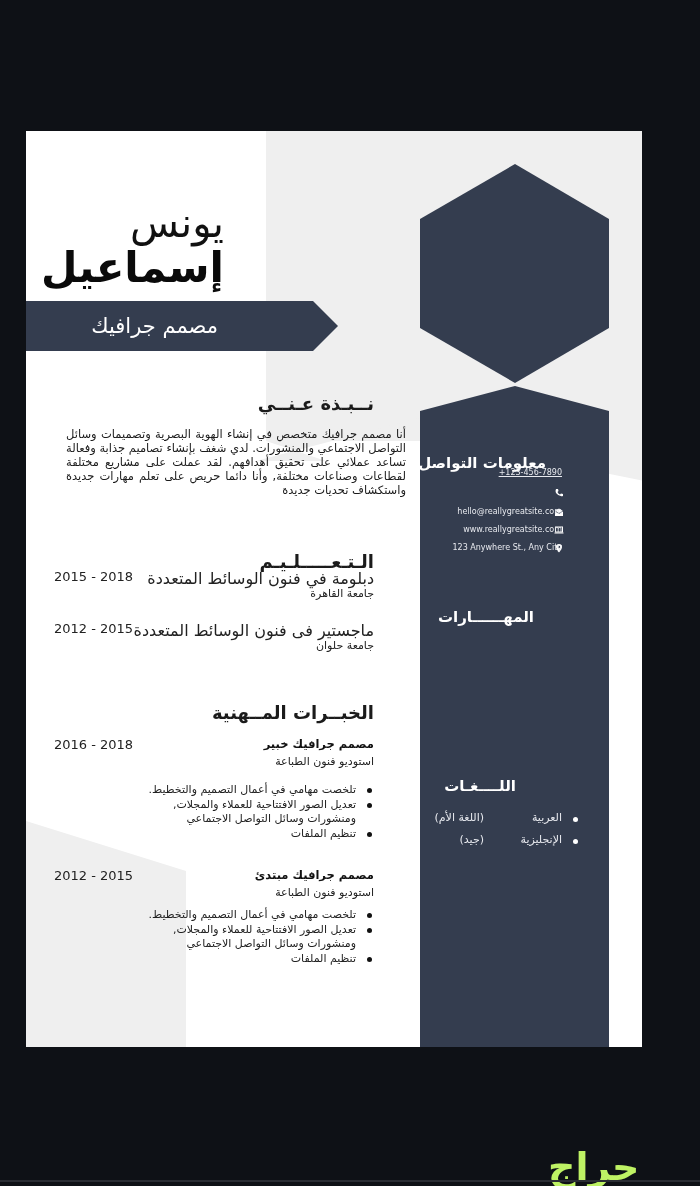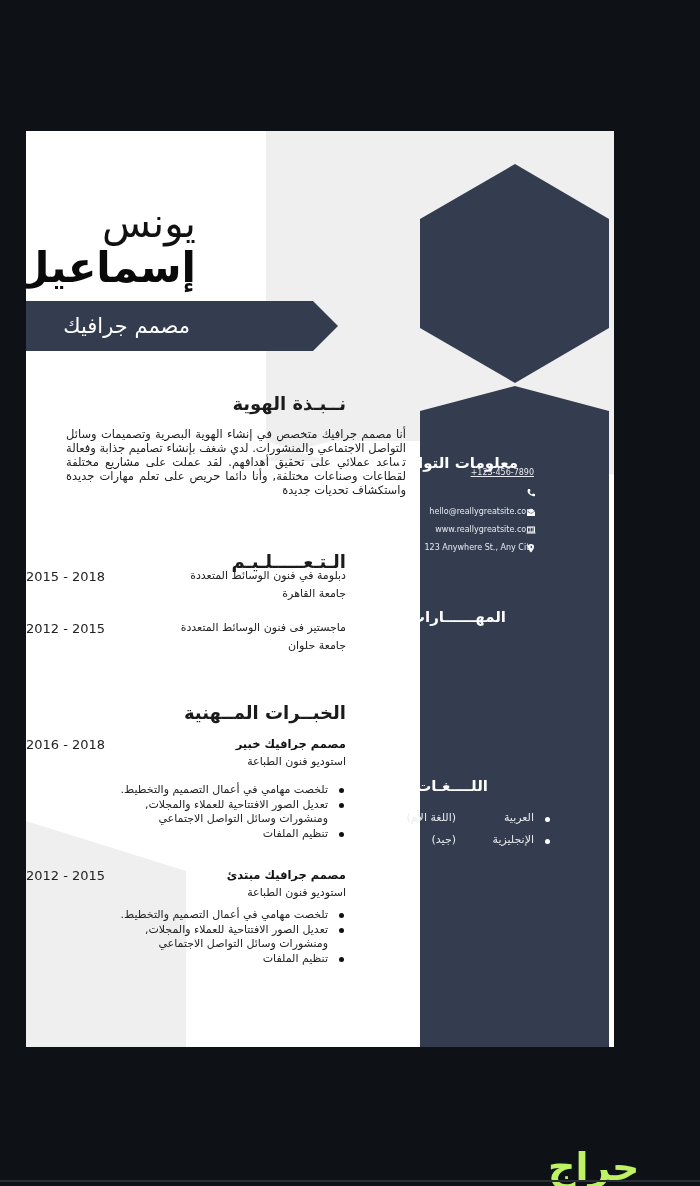--- a/index.html
+++ b/index.html
@@ -3,36 +3,36 @@
   <meta charset="utf-8">
   <style>
     html, body { margin: 0; padding: 0; }
     body {
       width: 700px; height: 1186px; background: #0e1116;
       position: relative; overflow: hidden;
       font-family: "DejaVu Sans", sans-serif;
     }
     .page {
       position: absolute; left: 26px; top: 131px; width: 588px; height: 916px;
-      background: #ffffff; overflow: hidden;
+      background: #ffffff; overflow: hidden; padding-left: 28px;
     }
     .bg-shape { position: absolute; left: 0; top: 0; width: 648px; height: 916px; }
     .rtl { direction: rtl; text-align: right; }
     .abs { position: absolute; }
 
     
     .first-name { right: 418px; top: 70px; font-size: 40px; color: #111; line-height: 44px; font-weight: normal; white-space: nowrap; }
     .last-name { right: 418px; top: 113px; font-size: 42px; color: #0a0a0a; line-height: 48px; font-weight: bold; white-space: nowrap; }
     .banner-text { right: 424px; top: 180px; font-size: 21px; color: #ffffff; line-height: 30px; white-space: nowrap; }
 
     
     .section-title { font-size: 18px; font-weight: bold; color: #1b1b1b; white-space: nowrap; }
     .about-text { left: 40px; width: 340px; top: 296px; font-size: 11.5px; line-height: 14px; color: #1b1b1b; text-align: justify; text-align-last: right; }
     .edu-row { left: 60px; width: 320px; height: 34px; }
-    .edu-title { position: absolute; right: 0; top: 0; font-size: 11px; color: #222; white-space: nowrap; }
+    .edu-title { position: absolute; right: 0; top: 0; font-size: 16px; color: #222; white-space: nowrap; }
     .edu-school { position: absolute; right: 0; top: 18px; font-size: 11px; color: #222; white-space: nowrap; }
     .date { position: absolute; left: 0; top: 0; font-size: 13px; color: #222; direction: ltr; white-space: nowrap; }
     .job-title { position: absolute; right: 0; top: 0; font-size: 11.5px; font-weight: bold; color: #111; white-space: nowrap; }
     .job-company { position: absolute; right: 0; top: 18px; font-size: 11px; color: #222; white-space: nowrap; }
     .bullets { position: absolute; right: 0; margin: 0; padding: 0 18px 0 0; list-style: none; font-size: 11px; color: #222; line-height: 14.5px; }
     .bullets li { position: relative; white-space: nowrap; }
     .bullets li.dot::before {
       content: ""; position: absolute; right: -16px; top: 5px; width: 5px; height: 5px; border-radius: 50%; background: #111;
     }
 
@@ -67,21 +67,21 @@
 
     <polygon points="489,255 583,280 583,916 394,916 394,280" fill="#343d4f"></polygon>
 
     <polygon points="0,170 287,170 312,195 287,220 0,220" fill="#343d4f"></polygon>
   </svg>
 
   <div class="abs rtl first-name">يونس</div>
   <div class="abs rtl last-name">إسماعيل</div>
   <div class="abs rtl banner-text">مصمم جرافيك</div>
 
-  <div class="abs rtl section-title" style="right:268px; top:262px;">نــبـذة الهوية</div>
+  <div class="abs rtl section-title" style="right:268px; top:262px;">نــبـذة عـنــي</div>
   <div class="abs rtl about-text">أنا مصمم جرافيك متخصص في إنشاء الهوية البصرية وتصميمات وسائل التواصل الاجتماعي والمنشورات. لدي شغف بإنشاء تصاميم جذابة وفعالة تساعد عملائي على تحقيق أهدافهم. لقد عملت على مشاريع مختلفة لقطاعات وصناعات مختلفة, وأنا دائما حريص على تعلم مهارات جديدة واستكشاف تحديات جديدة</div>
 
   <div class="abs rtl section-title" style="right:268px; top:420px;">الـتـعـــــلـيـم</div>
   <div class="abs edu-row" style="top:438px; right:268px; left:auto;">
     <span class="edu-title rtl">دبلومة في فنون الوسائط المتعددة</span>
     <span class="edu-school rtl">جامعة القاهرة</span>
     <span class="date">2015 - 2018</span>
   </div>
   <div class="abs edu-row" style="top:490px; right:268px; left:auto;">
     <span class="edu-title rtl">ماجستير فى فنون الوسائط المتعددة</span>

